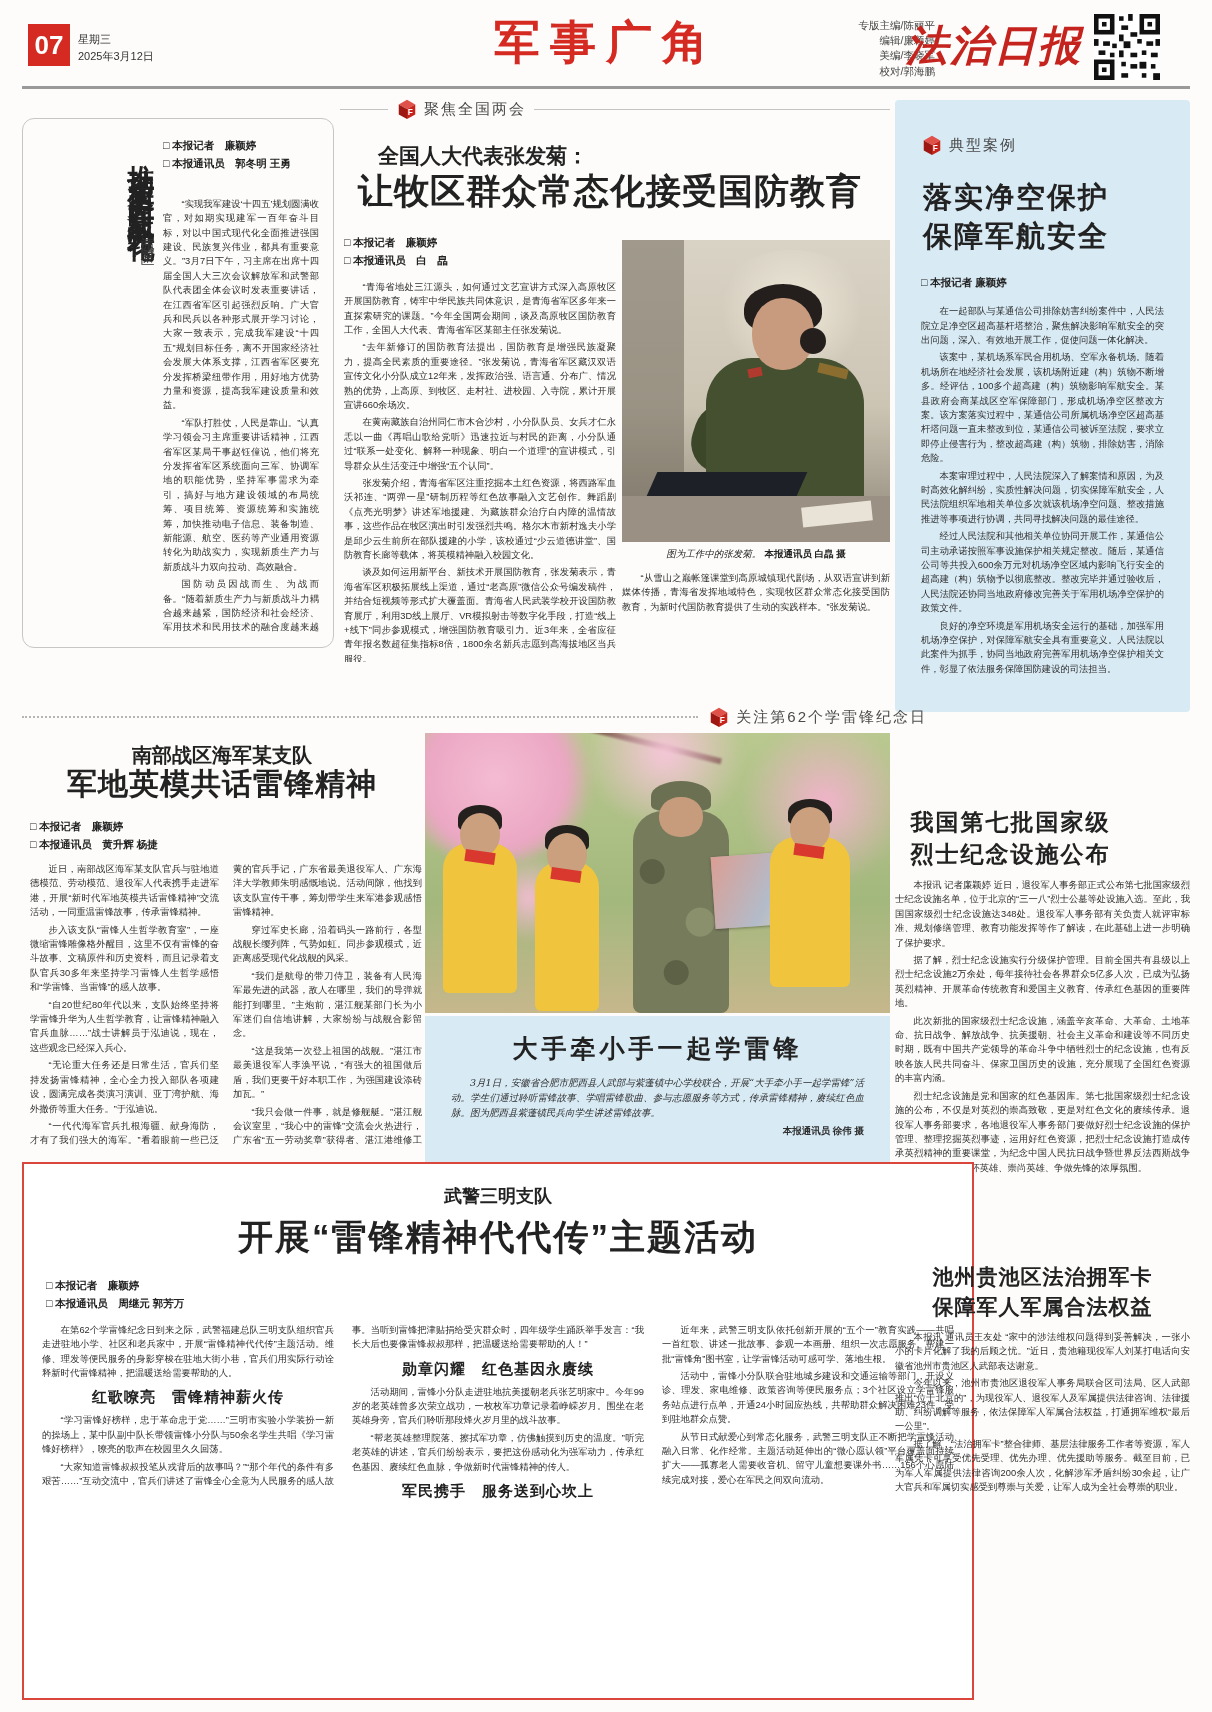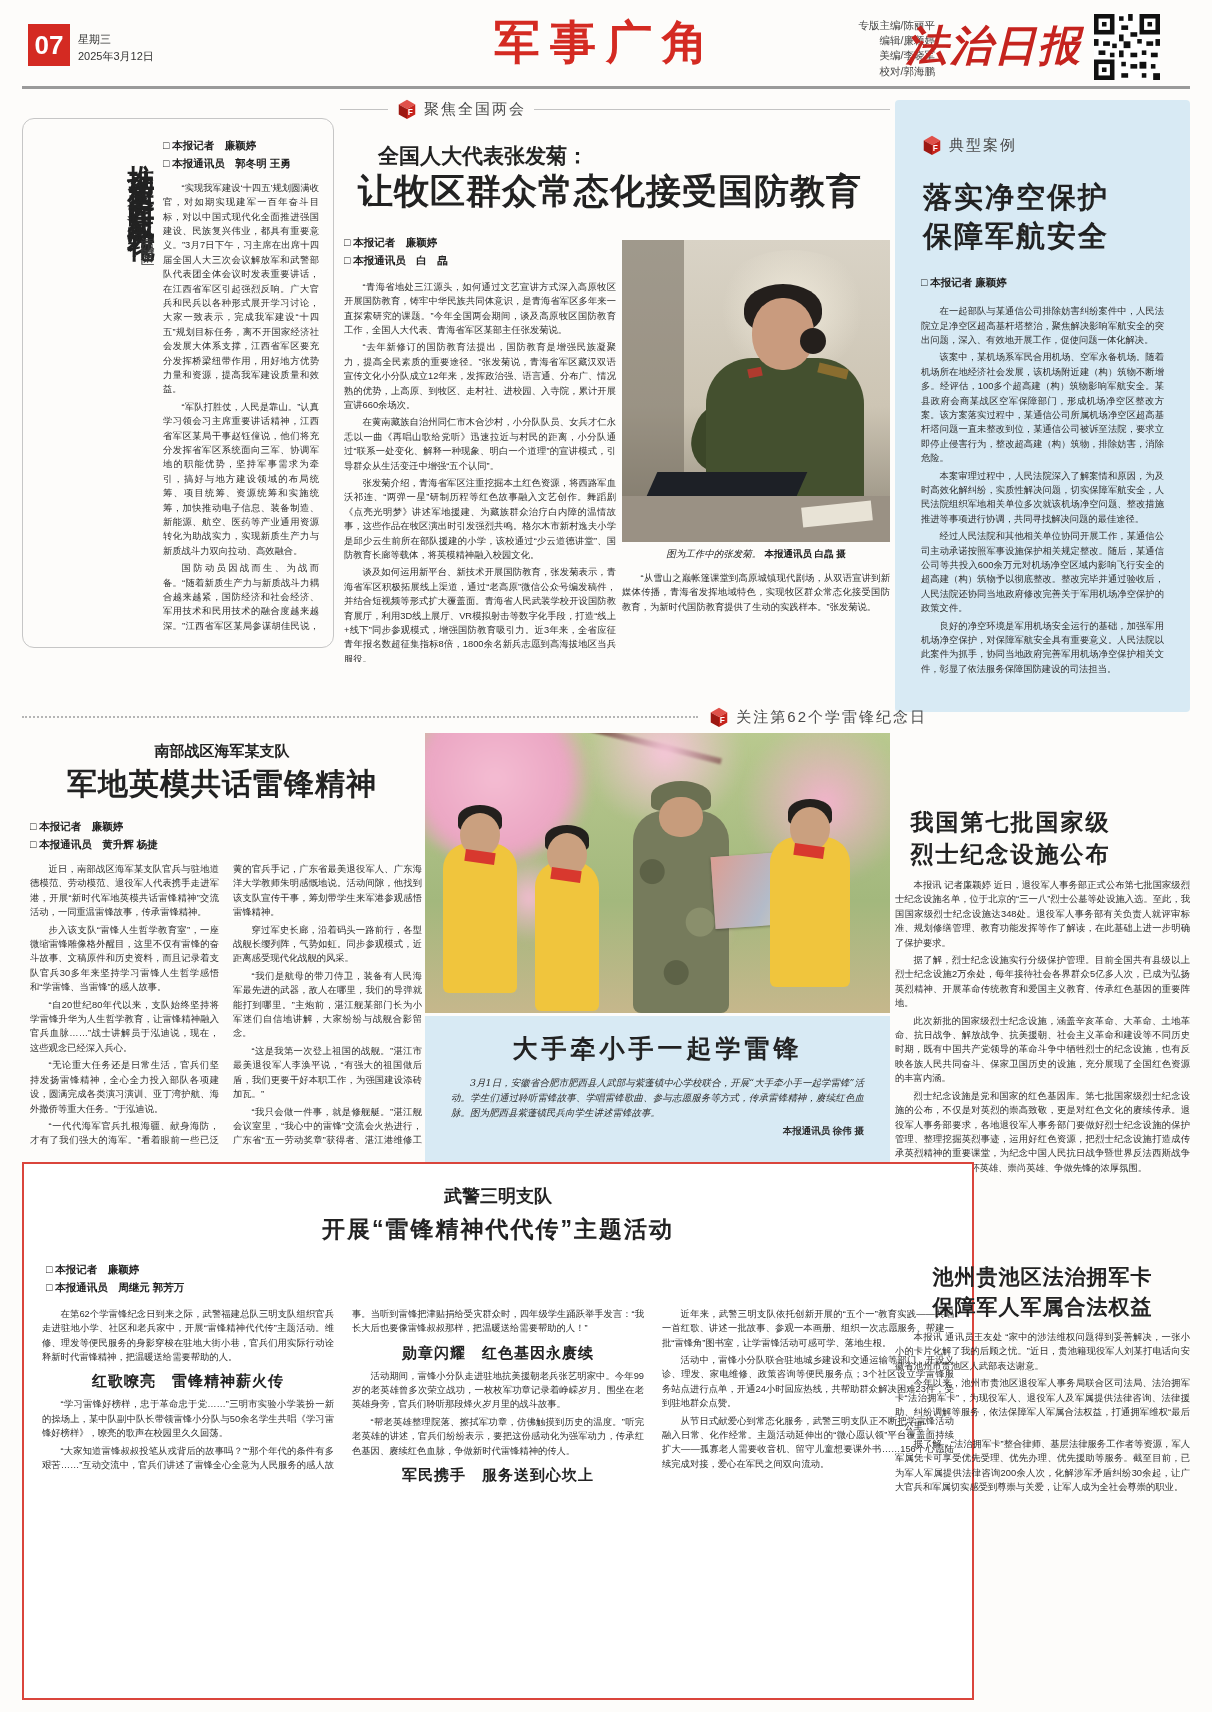--- a/index.html
+++ b/index.html
@@ -67,21 +67,21 @@
 
   
   .case-box{position:absolute;left:895px;top:100px;width:295px;height:612px;background:#d8eaf4;border-radius:4px;
             padding:34px 26px 20px 26px;}
   .case-title{font-size:29px;font-weight:bold;color:#222;line-height:1.35;margin:22px 0 18px 2px;letter-spacing:2px;}
   .case-box .byline{margin-bottom:12px;}
 
   
   .lf-sep{position:absolute;left:22px;top:706px;width:905px;display:flex;align-items:center;gap:10px;}
   .lf-dotted{flex:1;border-top:2px dotted #b5b5b5;}
-  .navy-kicker{position:absolute;left:22px;top:742px;width:400px;text-align:center;font-size:15px;font-weight:bold;color:#222;}
+  .navy-kicker{position:absolute;left:22px;top:742px;width:400px;text-align:center;font-size:20px;font-weight:bold;color:#222;}
   .navy-title{position:absolute;left:22px;top:764px;width:400px;text-align:center;font-size:30px;font-weight:bold;color:#222;letter-spacing:1px;}
   .navy-byline{position:absolute;left:30px;top:818px;}
   .navy-body{position:absolute;left:30px;top:862px;width:392px;height:300px;column-count:2;column-gap:14px;}
 
   .photo2{position:absolute;left:425px;top:733px;width:465px;height:280px;overflow:hidden;
           background:linear-gradient(180deg,#b9c98f 0%,#a3b87d 60%,#c6b78c 100%);}
   .blossom{position:absolute;border-radius:50%;filter:blur(5px);}
   .p2-branch{position:absolute;left:40px;top:-6px;width:260px;height:6px;background:#6d4f39;transform:rotate(14deg);filter:blur(1px);}
   .p2-kid{position:absolute;width:74px;height:150px;background:#f0c53d;border-radius:26px 26px 6px 6px;}
   .p2-head{position:absolute;width:40px;height:44px;background:#caa07f;border-radius:50%;}
@@ -103,21 +103,21 @@
   .caption-credit{text-align:right;font-size:9.5px;font-weight:bold;margin-top:4px;}
 
   .lieshi-title{position:absolute;left:863px;top:806px;width:295px;text-align:center;font-size:23px;font-weight:bold;
                 color:#222;line-height:1.4;letter-spacing:2px;}
   .lieshi-body{position:absolute;left:895px;top:878px;width:295px;height:366px;}
 
   
   .red-box{position:absolute;left:22px;top:1162px;width:952px;height:538px;border:2px solid #da453c;background:#fff;
            padding:20px 18px 14px;}
   .sm-kicker{text-align:center;font-size:18px;font-weight:bold;color:#222;}
-  .sm-title{text-align:center;font-size:23px;font-weight:bold;color:#222;letter-spacing:2px;margin-top:6px;}
+  .sm-title{text-align:center;font-size:35px;font-weight:bold;color:#222;letter-spacing:2px;margin-top:6px;}
   .sm-byline{margin:16px 0 10px 4px;}
   .sm-body{column-count:3;column-gap:18px;height:372px;}
   .sm-body h4{font-size:15px;font-weight:bold;text-align:center;margin:8px 0 6px;color:#222;letter-spacing:1px;}
 
   .cz-title{position:absolute;left:895px;top:1262px;width:295px;text-align:center;font-size:21px;font-weight:bold;
             color:#222;line-height:1.45;letter-spacing:1px;}
   .cz-body{position:absolute;left:895px;top:1330px;width:295px;height:368px;}
 </style>
 </head>
 <body>
@@ -181,21 +181,21 @@
   <div class="jx-box overflow" data-interactable="false">
     <div class="jx-vert" data-interactable="false">
       <div class="jx-title" data-interactable="false">推动新质生产力向新质战斗力转化</div>
       <div class="jx-kicker" data-interactable="false">江西省军区：</div>
     </div>
     <div class="jx-body overflow" data-interactable="false">
       <div class="byline" data-interactable="false">
         <div data-interactable="false">□ 本报记者　廉颖婷</div>
         <div data-interactable="false">□ 本报通讯员　郭冬明 王勇</div>
       </div>
-      <div class="body-text" style="margin-top:8px;font-size:8.8px;" data-interactable="false">
+      <div class="body-text" style="margin-top:24px;font-size:8.8px;" data-interactable="false">
           <p data-interactable="false">“实现我军建设‘十四五’规划圆满收官，对如期实现建军一百年奋斗目标，对以中国式现代化全面推进强国建设、民族复兴伟业，都具有重要意义。”3月7日下午，习主席在出席十四届全国人大三次会议解放军和武警部队代表团全体会议时发表重要讲话，在江西省军区引起强烈反响。广大官兵和民兵以各种形式展开学习讨论，大家一致表示，完成我军建设“十四五”规划目标任务，离不开国家经济社会发展大体系支撑，江西省军区要充分发挥桥梁纽带作用，用好地方优势力量和资源，提高我军建设质量和效益。</p>
           <p data-interactable="false">“军队打胜仗，人民是靠山。”认真学习领会习主席重要讲话精神，江西省军区某局干事赵钰僮说，他们将充分发挥省军区系统面向三军、协调军地的职能优势，坚持军事需求为牵引，搞好与地方建设领域的布局统筹、项目统筹、资源统筹和实施统筹，加快推动电子信息、装备制造、新能源、航空、医药等产业通用资源转化为助战实力，实现新质生产力与新质战斗力双向拉动、高效融合。</p>
           <p data-interactable="false">国防动员因战而生、为战而备。“随着新质生产力与新质战斗力耦合越来越紧，国防经济和社会经济、军用技术和民用技术的融合度越来越深。”江西省军区某局参谋胡佳民说，近年来，他们着力健全先进技术敏捷响应和快速转化机制，注重向科技要战斗力，加大向无人机、测绘导航、气象水文等新兴领域民兵编兵力度，推动新质生产力向新质战斗力转化。</p>
         </div>
     </div>
   </div>
 
   <div class="focus-badge-row" data-interactable="false">
     <div class="badge-line" style="flex:0 0 48px" data-interactable="false"></div>
     <div class="badge" data-interactable="false">
@@ -375,17 +375,17 @@
         </div>
     </div>
   </div>
 
   <div class="cz-title" data-interactable="false">
     <div data-interactable="false">池州贵池区法治拥军卡</div>
     <div data-interactable="false">保障军人军属合法权益</div>
   </div>
   <div class="cz-body body-text overflow" data-interactable="false">
       <p data-interactable="false">本报讯 通讯员王友处 “家中的涉法维权问题得到妥善解决，一张小小的卡片化解了我的后顾之忧。”近日，贵池籍现役军人刘某打电话向安徽省池州市贵池区人武部表达谢意。</p>
-      <p data-interactable="false">今年以来，池州市贵池区退役军人事务局联合区司法局、法治拥军卡“法治拥军卡”，为现役军人、退役军人及军属提供法律咨询、法律援助、纠纷调解等服务，依法保障军人军属合法权益，打通拥军维权“最后一公里”。</p>
+      <p data-interactable="false">今年以来，池州市贵池区退役军人事务局联合区司法局、区人武部推出“位于北京的”，为现役军人、退役军人及军属提供法律咨询、法律援助、纠纷调解等服务，依法保障军人军属合法权益，打通拥军维权“最后一公里”。</p>
       <p data-interactable="false">据了解，“法治拥军卡”整合律师、基层法律服务工作者等资源，军人军属凭卡可享受优先受理、优先办理、优先援助等服务。截至目前，已为军人军属提供法律咨询200余人次，化解涉军矛盾纠纷30余起，让广大官兵和军属切实感受到尊崇与关爱，让军人成为全社会尊崇的职业。</p>
     </div>
 
 </div>
 
 </body></html>

